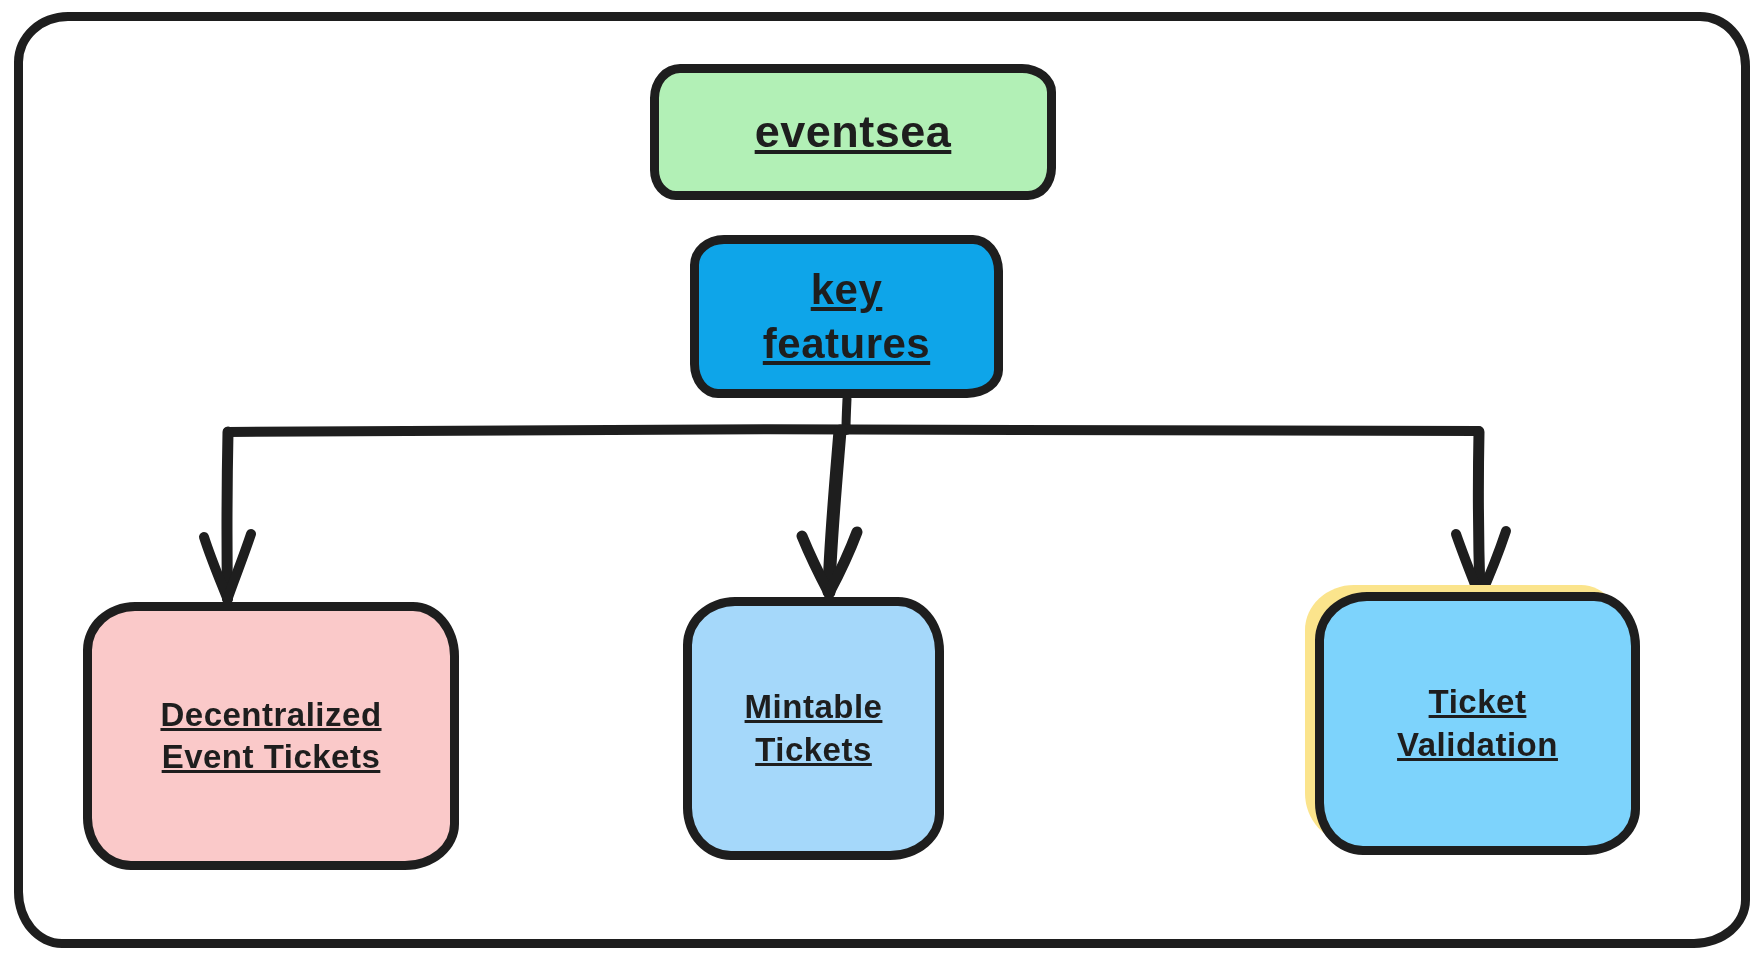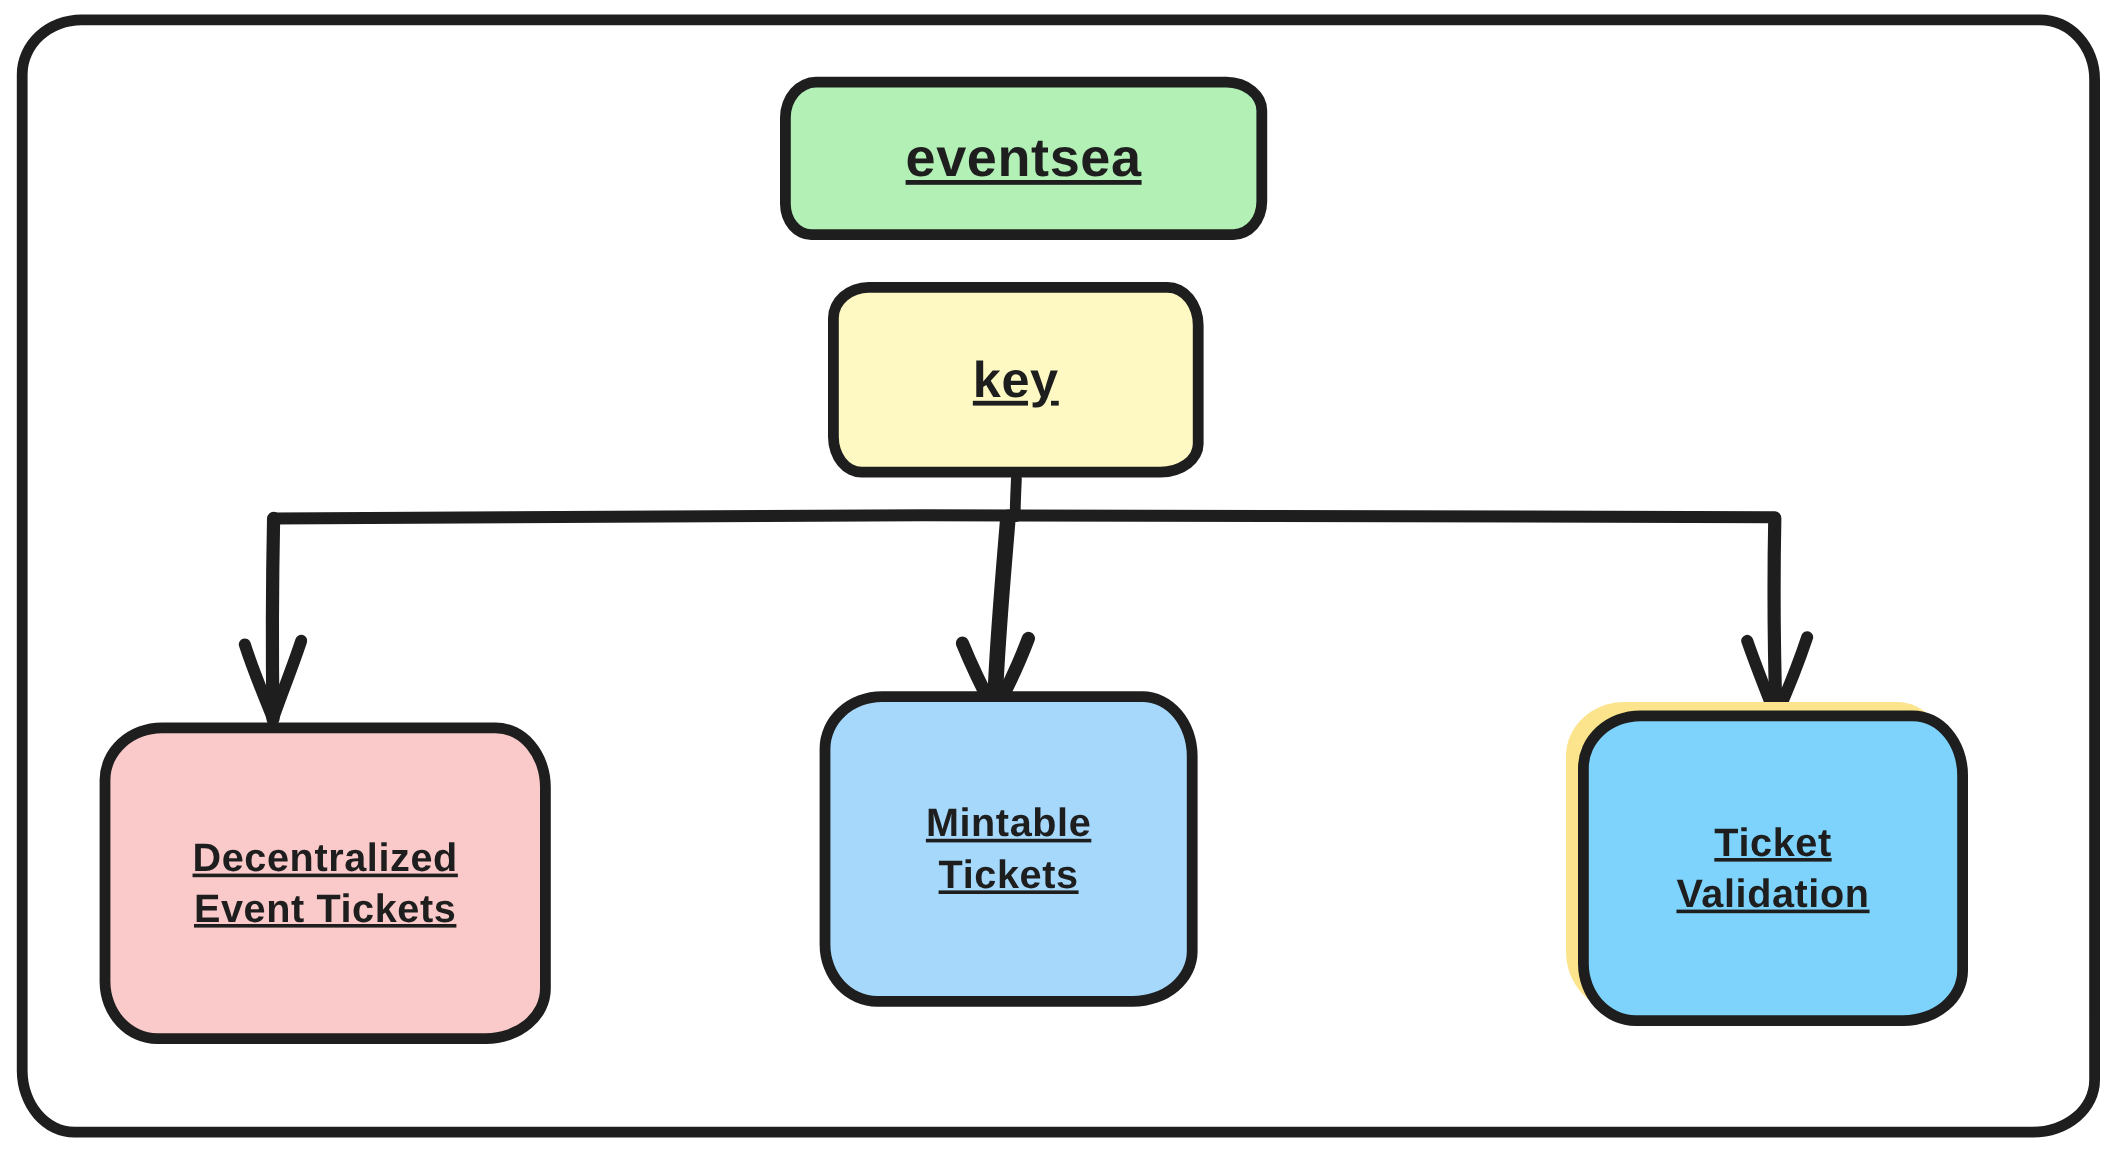--- a/index.html
+++ b/index.html
@@ -45,21 +45,21 @@
     left:690px;top:235px;width:313px;height:163px;
     border-radius:34px 30px 36px 28px / 30px 36px 28px 34px;
     font-size:42px;
   }
   .node-leaf{
     width:376px;height:268px;
     border-radius:52px 46px 54px 48px / 48px 54px 46px 52px;
     font-size:33px;
   }
   .node-decentralized{left:83px;top:602px;}
-  .node-mintable{left:683px;top:576px;width:315px;height:263px;}
+  .node-mintable{left:683px;top:597px;width:261px;height:263px;}
   .node-ticket-validation{
     left:1315px;top:592px;width:325px;height:263px;
     box-shadow:-13px -10px 0 -3px #fbe48c;
   }
 </style>
 </head>
 <body>
 
 <div class="canvas">
 
@@ -88,22 +88,23 @@
       <path stroke-width="11" d="M1479 432 C1478 480, 1478 530, 1480 596"></path>
       <path stroke-width="10" d="M1456 534 C1464 557, 1472 577, 1480 597"></path>
       <path stroke-width="10" d="M1506 531 C1498 555, 1489 577, 1480 597"></path>
     </g>
   </svg>
 
   <div class="node node-eventsea" style="background-color: rgb(178, 240, 182);">
     <span class="lbl">eventsea</span>
   </div>
 
-  <div class="node node-key-features" style="background-color: #fef9c3;">
+  <div class="node node-key-features" style="background-color: #0ea5e9;">
     <span class="lbl">key</span>
+    <span class="lbl">features</span>
   </div>
 
   <div class="node node-leaf node-decentralized" style="background-color: rgb(250, 201, 201);">
     <span class="lbl">Decentralized</span>
     <span class="lbl">Event Tickets</span>
   </div>
 
   <div class="node node-leaf node-mintable" style="background-color: rgb(165, 216, 250);">
     <span class="lbl">Mintable</span>
     <span class="lbl">Tickets</span>

